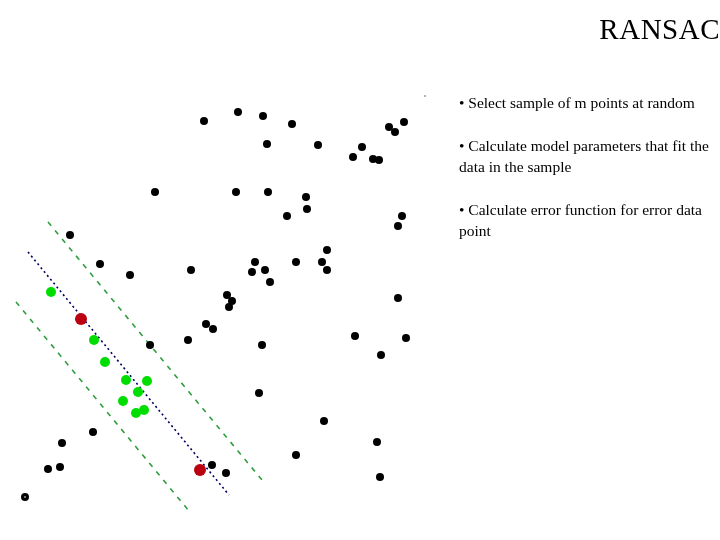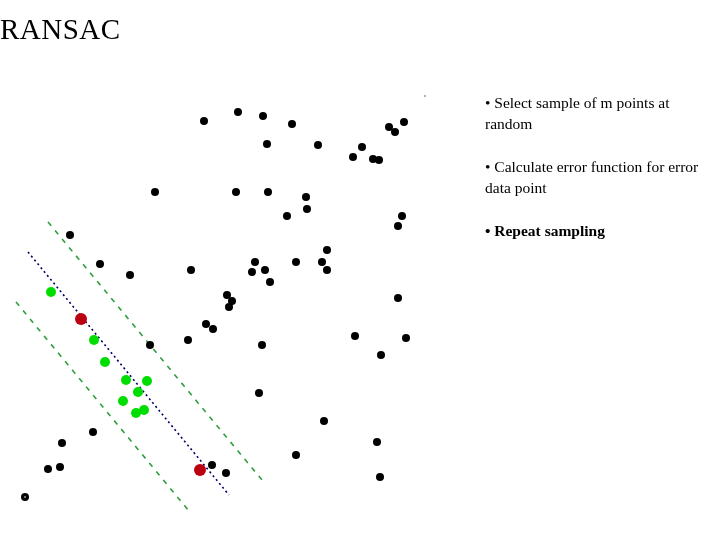--- a/index.html
+++ b/index.html
@@ -13,40 +13,39 @@
     height: 540px;
     background: #ffffff;
     overflow: hidden;
     font-family: "Liberation Serif", "DejaVu Serif", serif;
   }
   #title {
     position: absolute;
     left: 0;
     top: 12px;
     width: 720px;
-    text-align: left;
+    text-align: right;
     font-size: 29px;
     line-height: 34px;
     color: #000000;
     font-family: "Liberation Serif", "DejaVu Serif", serif;
     letter-spacing: 0.5px;
   }
   #bullets {
     position: absolute;
     left: 459px;
     top: 92px;
     width: 258px;
     color: #000000;
     font-size: 15.5px;
     line-height: 21px;
     font-family: "Liberation Serif", "DejaVu Serif", serif;
   }
   .bullet {
     margin-bottom: 22px;
-    margin-left: 26px;
   }
   .bullet:last-child { margin-bottom: 0; }
   .bullet.bold { font-weight: bold; }
   #plot {
     position: absolute;
     left: 0;
     top: 80px;
     width: 455px;
     height: 430px;
   }
@@ -140,17 +139,17 @@
         </g>
         <g>
           <circle cx="425" cy="16" r="1" fill="#999999"></circle>
           <circle cx="25" cy="417" r="1" fill="#999999"></circle>
         </g>
       </svg>
   </div>
 
   <div id="bullets">
       <div class="bullet">• Select sample of m points at random</div>
+      <div class="bullet">• Calculate model parameters that fit the data in the sample</div>
       <div class="bullet">• Calculate error function for error data point</div>
-      <div class="bullet bold">• Repeat sampling</div>
     </div>
 
 </div>
 
 </body></html>

